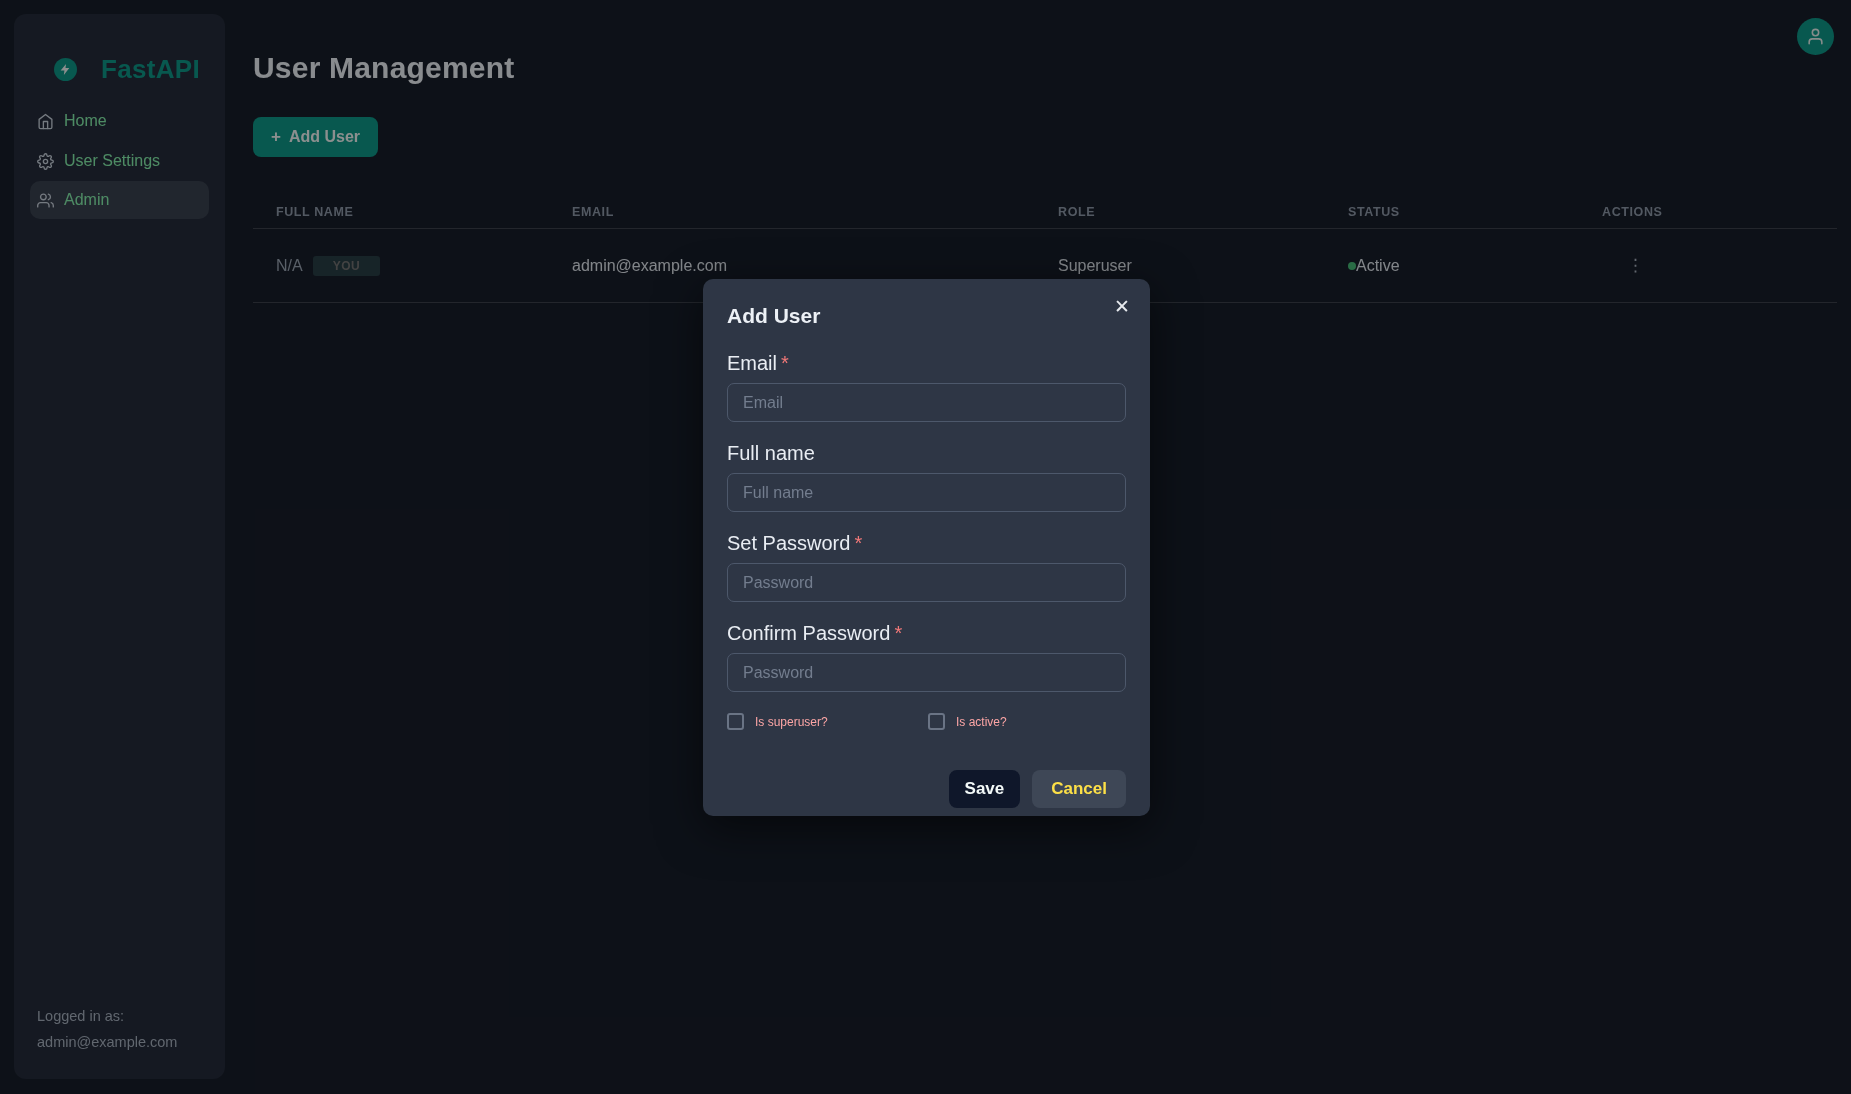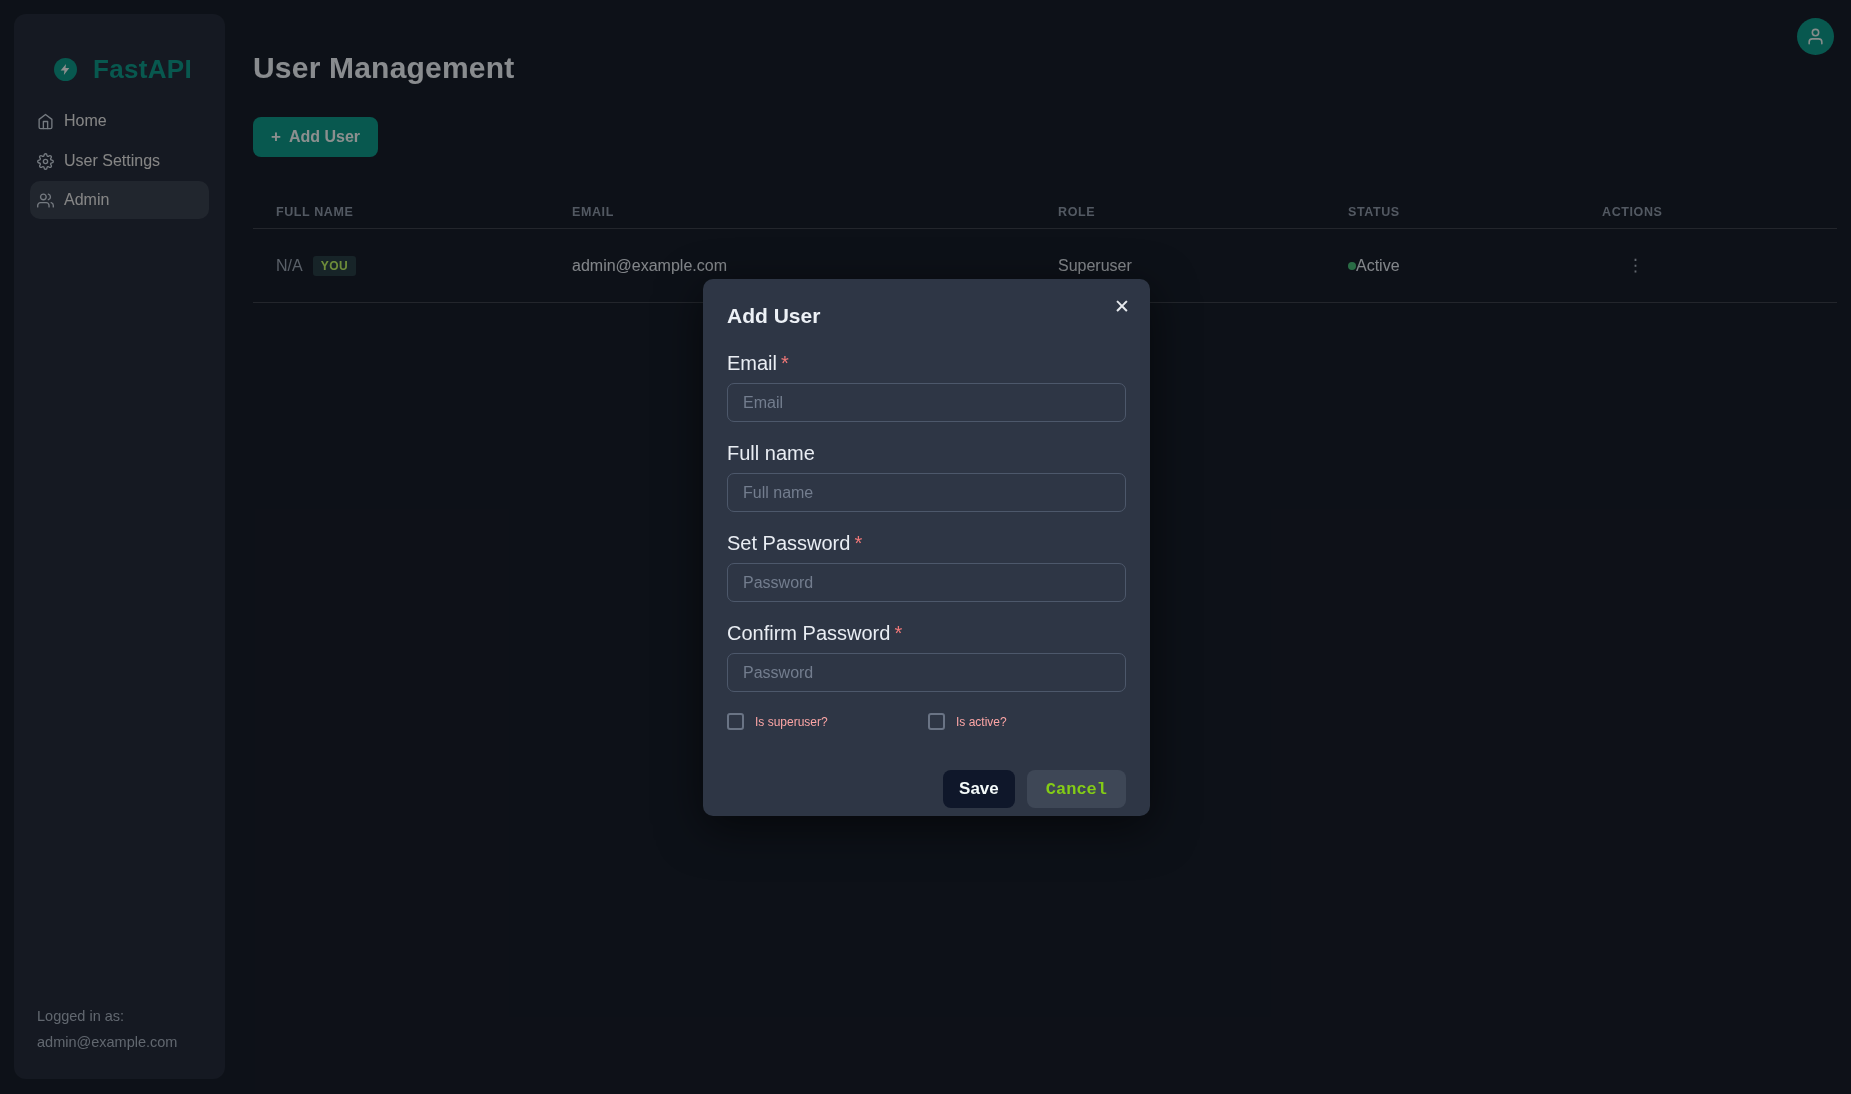--- a/index.html
+++ b/index.html
@@ -9,32 +9,32 @@
     background: #181E2A;
     overflow: hidden;
   }
   .app { position:relative; width:1851px; height:1094px; background:#181E2A; }
 
   
   .sidebar {
     position:absolute; left:14px; top:14px; width:211px; height:1065px;
     background:#252C3B; border-radius:12px;
   }
-  .logo-row { position:absolute; left:40px; top:40px; display:flex; align-items:center; gap:16px; }
+  .logo-row { position:absolute; left:40px; top:40px; display:flex; align-items:center; gap:24px; }
   .logo-circle {
     width:23px; height:23px; border-radius:50%; background:#0E9888;
     display:flex; align-items:center; justify-content:center;
   }
   .logo-circle svg { width:13px; height:13px; }
   .logo-text { color:#0E9888; font-size:26px; font-weight:600; letter-spacing:0.3px; }
 
   .nav { position:absolute; left:0; top:87px; width:211px; }
   .nav-item {
     display:flex; align-items:center; height:40px; padding-left:23px;
-    color:#e5e5e5; font-size:16px; cursor:pointer;
+    color:#86efac; font-size:16px; cursor:pointer;
   }
   .nav-item.active {
     margin:0 16px; padding-left:7px; height:38px; border-radius:10px;
     background:#3A4250;
   }
   .nav-item .nav-icon { width:17px; height:17px; margin-right:10px; flex:0 0 auto; display:flex; }
   .nav-item .nav-icon svg { width:17px; height:17px; stroke:#C9D2DD; fill:none; stroke-width:1.9; stroke-linecap:round; stroke-linejoin:round; }
 
   .sidebar-footer { position:absolute; left:23px; bottom:24px; color:#A7B1BF; font-size:14.5px; line-height:26px; }
 
@@ -60,22 +60,22 @@
   .t-head, .t-row {
     display:grid; grid-template-columns:296px 486px 290px 254px 1fr;
     padding-left:23px; align-items:center;
   }
   .t-head { height:34px; border-bottom:1px solid rgba(255,255,255,0.16); }
   .t-head > div { font-size:12.5px; font-weight:bold; letter-spacing:0.6px; color:#8E99A9; text-transform:uppercase; }
   .t-row { height:74px; border-bottom:1px solid rgba(255,255,255,0.16); color:#DFE5EC; font-size:16px; }
   .cell-fullname { display:flex; align-items:center;text-align:center; }
   .na-text { color:#9AA5B3; }
   .you-badge {
-    margin-left:10px; background:rgba(129,230,217,0.16); color:#bef264;
-    font-size:12px; font-weight:bold; letter-spacing:0.5px; padding:3px 8px; border-radius:3px;
+    margin-left:10px; background:rgba(129,230,217,0.16); color:#737373;
+    font-size:12px; font-weight:bold; letter-spacing:0.5px; padding:3px 20px; border-radius:3px;
   }
   .cell-status { display:flex; align-items:center; }
   .status-dot { width:8px; height:8px; border-radius:50%; background:#48BB78; }
   .kebab { padding-left:25px; color:#A8B1BE; font-size:17px; letter-spacing:1px; cursor:pointer; line-height:1; }
 
   
   .overlay { position:absolute; inset:0; background:rgba(0,0,0,0.42); z-index:5; }
   .modal {
     position:absolute; left:703px; top:279px; width:447px; height:537px; z-index:10;
     background:#2E3645; border-radius:10px; padding:24px;
@@ -98,21 +98,21 @@
   .field-input::placeholder { color:#737D8E; }
   .checkbox-row { display:flex; align-items:center; margin-top:-1px; }
   .checkbox-item { display:flex; align-items:center; cursor:pointer; }
   .checkbox-item:first-child { width:201px; }
   .checkbox-box { width:17px; height:17px; border:2px solid #6A7485; border-radius:3px; margin-right:11px; flex:0 0 auto; }
   .checkbox-label { font-size:12px; color:#fca5a5; }
   .modal-actions { display:flex; justify-content:flex-end; gap:12px; margin-top:40px; }
   .btn { height:38px; border:none; border-radius:8px; font-size:17px; font-weight:bold;
          font-family:"Liberation Sans",sans-serif; cursor:pointer; }
   .btn-save { background:#0f172a; color:#F4FAF9; padding:8px 16px; }
-  .btn-cancel { background:#3E4756; color:#84cc16; padding:0 19px;font-family:Liberation Mono, monospace; }
+  .btn-cancel { background:#3E4756; color:#fde047; padding:0 19px; }
 </style>
 </head>
 <body>
 
 <div class="app">
 
   <aside class="sidebar">
     <div class="logo-row">
       <span class="logo-circle">
         <svg viewBox="0 0 24 24">

